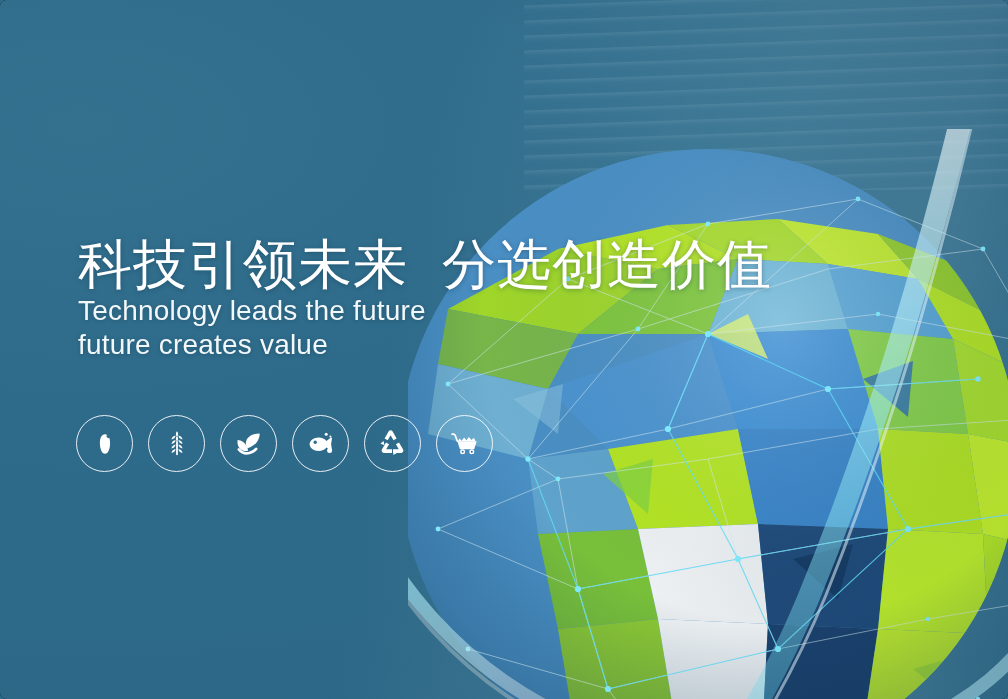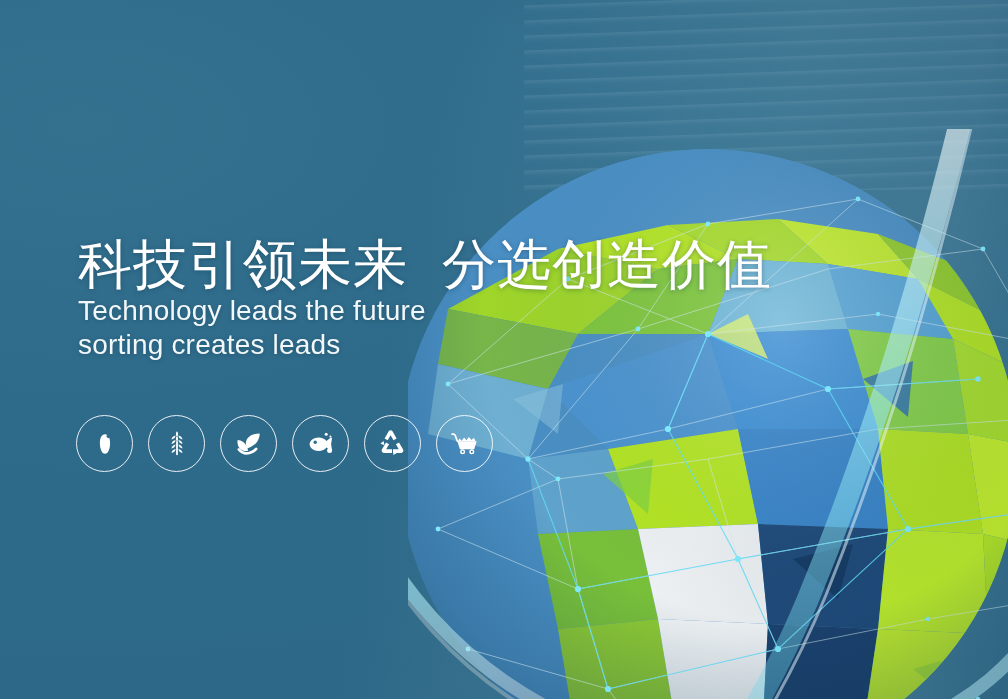--- a/index.html
+++ b/index.html
@@ -4,20 +4,21 @@
 <style>
   html,body{margin:0;padding:0;background:#2f6d8c;}
   *{box-sizing:border-box;}
 
   #banner{
     position:relative;
     width:1008px;height:699px;
     overflow:hidden;
     background:#000000;
     font-family:"Liberation Sans","DejaVu Sans",sans-serif;
+    border-radius:6px;
   }
 
   
   .bg-base{position:absolute;inset:0;
     background:
       radial-gradient(120% 90% at 8% 18%, #34718f 0%, #2e6b8a 45%, #2c6786 100%);
   }
   .bg-sheen{position:absolute;inset:0;
     background:
       linear-gradient(100deg, rgba(52,118,146,0) 40%, rgba(96,150,175,.42) 72%, rgba(118,166,188,.30) 88%, rgba(70,128,156,.20) 100%);
@@ -228,21 +229,21 @@
     </svg>
   </div>
 
   <div class="bg-vign"></div>
 
   <div class="copy">
     <div class="headline"><span>科技引领未来</span><span class="gap"></span><span>分选创造价值</span></div>
 
     <div class="subline">
       <div>Technology leads the future</div>
-      <div>sorting creates leads</div>
+      <div>future creates value</div>
     </div>
   </div>
 
   <div class="icon-row">
 
     <div class="icon-badge">
       <span>
         <svg width="28" height="28" viewBox="0 0 28 28">
           <path d="M14 4.2c3.4 0 5.1 3.6 5.1 9.1 0 5.6-2 10.5-5.1 10.5s-5.1-4.9-5.1-10.5c0-5.5 1.7-9.1 5.1-9.1z" fill="#ffffff"></path>
           <path d="M16.9 5.1c.9.5 1.6 1.6 1.9 3-1.6.5-2.8-.4-3.3-1.6-.3-.8.5-1.6 1.4-1.4z" fill="#2f6d8c"></path>

